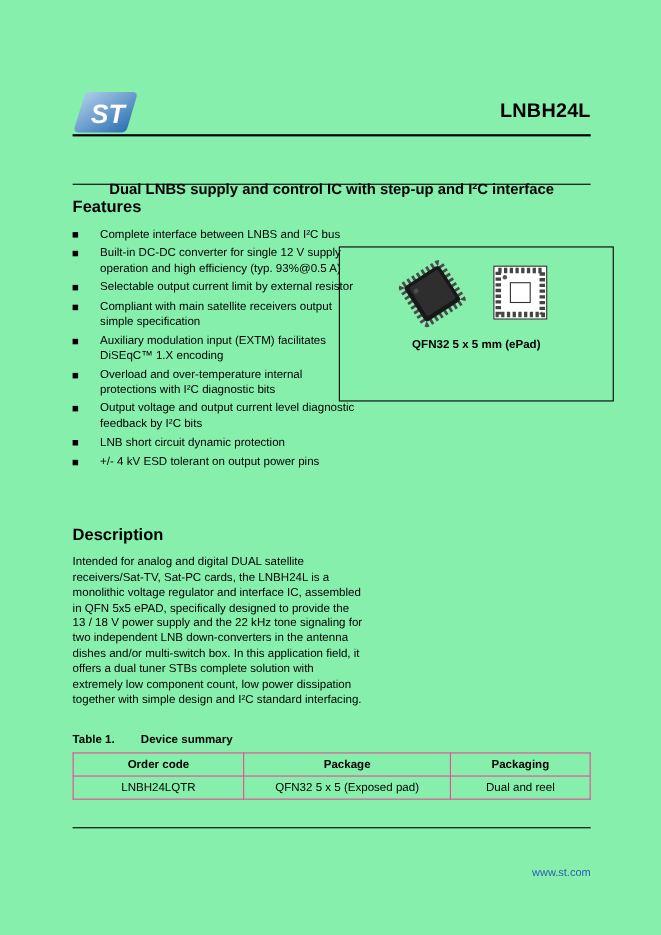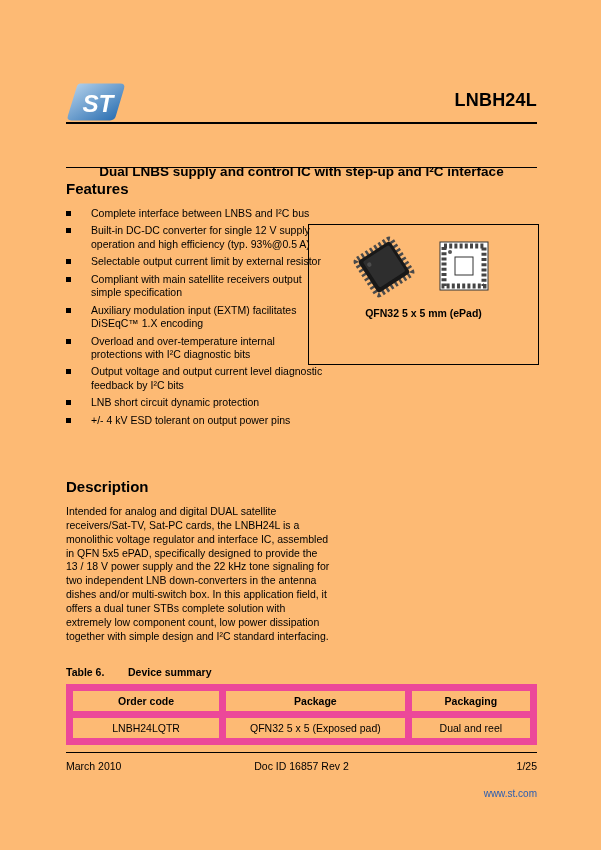--- a/index.html
+++ b/index.html
@@ -2,21 +2,21 @@
 <html><head>
 <meta charset="utf-8">
 <style>
   * { box-sizing: border-box; }
   html, body { margin: 0; padding: 0; background: #e8e8e8; }
   .page {
     position: relative;
     width: 601px;
     height: 850px;
     margin: 0 auto;
-    background: #fdba74;
+    background: #86efac;
     font-family: "Liberation Sans", sans-serif;
     color: #000;
     overflow: hidden;
   }
 
   
   .logo { position: absolute; left: 66px; top: 82px; }
   .part-number {
     position: absolute; right: 64px; top: 90px;
     font-size: 18px; font-weight: bold; letter-spacing: 0.2px;
@@ -41,21 +41,21 @@
   .section-heading { font-size: 15px; font-weight: bold; margin: 0 0 10px 0; }
   ul.features { list-style: none; margin: 0; padding: 0; }
   ul.features li {
     display: flex; gap: 20px; margin-bottom: 4px;
     font-size: 10.5px; line-height: 1.28;
   }
   .bullet { flex: none; width: 5px; height: 5px; background: #000; margin-top: 4px; }
 
   
   .package-box {
-    position: absolute; left: 308px; top: 224px; width: 231px; height: 141px;
+    position: absolute; left: 308px; top: 224px; width: 250px; height: 141px;
     border: 1px solid #000;
   }
   .chip-art { position: absolute; left: 50%; top: 8px; transform: translateX(-50%); }
   .package-caption {
     position: absolute; left: 0; right: 0; top: 82px;
     text-align: center; font-size: 10.5px; font-weight: bold;
   }
 
   
   .description-col { position: absolute; left: 66px; top: 478px; width: 264px; }
@@ -63,21 +63,21 @@
 
   
   .table-section { position: absolute; left: 66px; top: 666px; width: 471px; }
   .table-caption { font-size: 10.5px; font-weight: bold; }
   .table-caption .cap-label { display: inline-block; width: 62px; }
   table.device-summary {
     width: 100%; border-collapse: collapse; margin-top: 6px;
     font-size: 10.5px;
   }
   table.device-summary th, table.device-summary td {
-    border: 7px solid #ec4899; text-align: center; padding: 4px 6px; height: 20px;
+    border: 1px solid #ec4899; text-align: center; padding: 4px 6px; height: 20px;
   }
   table.device-summary th { font-weight: bold; }
   .col-order { width: 33%; }
   .col-package { width: 40%; }
   .col-packaging { width: 27%; }
 
   
   .footer-rule {
     position: absolute; left: 66px; right: 64px; top: 752px;
     border-top: 1px solid #000;
@@ -180,41 +180,36 @@
     <div class="package-caption">QFN32 5 x 5 mm (ePad)</div>
   </div>
 
   <div class="description-col">
     <h2 class="section-heading">Description</h2>
     <p>Intended for analog and digital DUAL satellite receivers/Sat-TV, Sat-PC cards, the LNBH24L is a monolithic voltage regulator and interface IC, assembled in QFN 5x5 ePAD, specifically designed to provide the 13 / 18 V power supply and the 22 kHz tone signaling for two independent LNB down-converters in the antenna dishes and/or multi-switch box. In this application field, it offers a dual tuner STBs complete solution with extremely low component count, low power dissipation together with simple design and I²C standard interfacing.</p>
   </div>
 
   <div class="table-section">
     <div class="table-caption">
-      <span class="cap-label">Table 6.</span><span>Device summary</span>
+      <span class="cap-label">Table 1.</span><span>Device summary</span>
     </div>
     <table class="device-summary">
       <thead>
         <tr>
           <th class="col-order">Order code</th>
           <th class="col-package">Package</th>
           <th class="col-packaging">Packaging</th>
         </tr>
       </thead>
       <tbody>
         <tr>
           <td>LNBH24LQTR</td>
           <td>QFN32 5 x 5 (Exposed pad)</td>
           <td>Dual and reel</td>
         </tr>
       </tbody>
     </table>
   </div>
 
   <div class="footer-rule"></div>
-  <div class="footer-text">
-    <span>March 2010</span>
-    <span class="center">Doc ID 16857 Rev 2</span>
-    <span>1/25</span>
-  </div>
   <a href="#" class="website">www.st.com</a>
 
 </div>
 
 </body></html>

